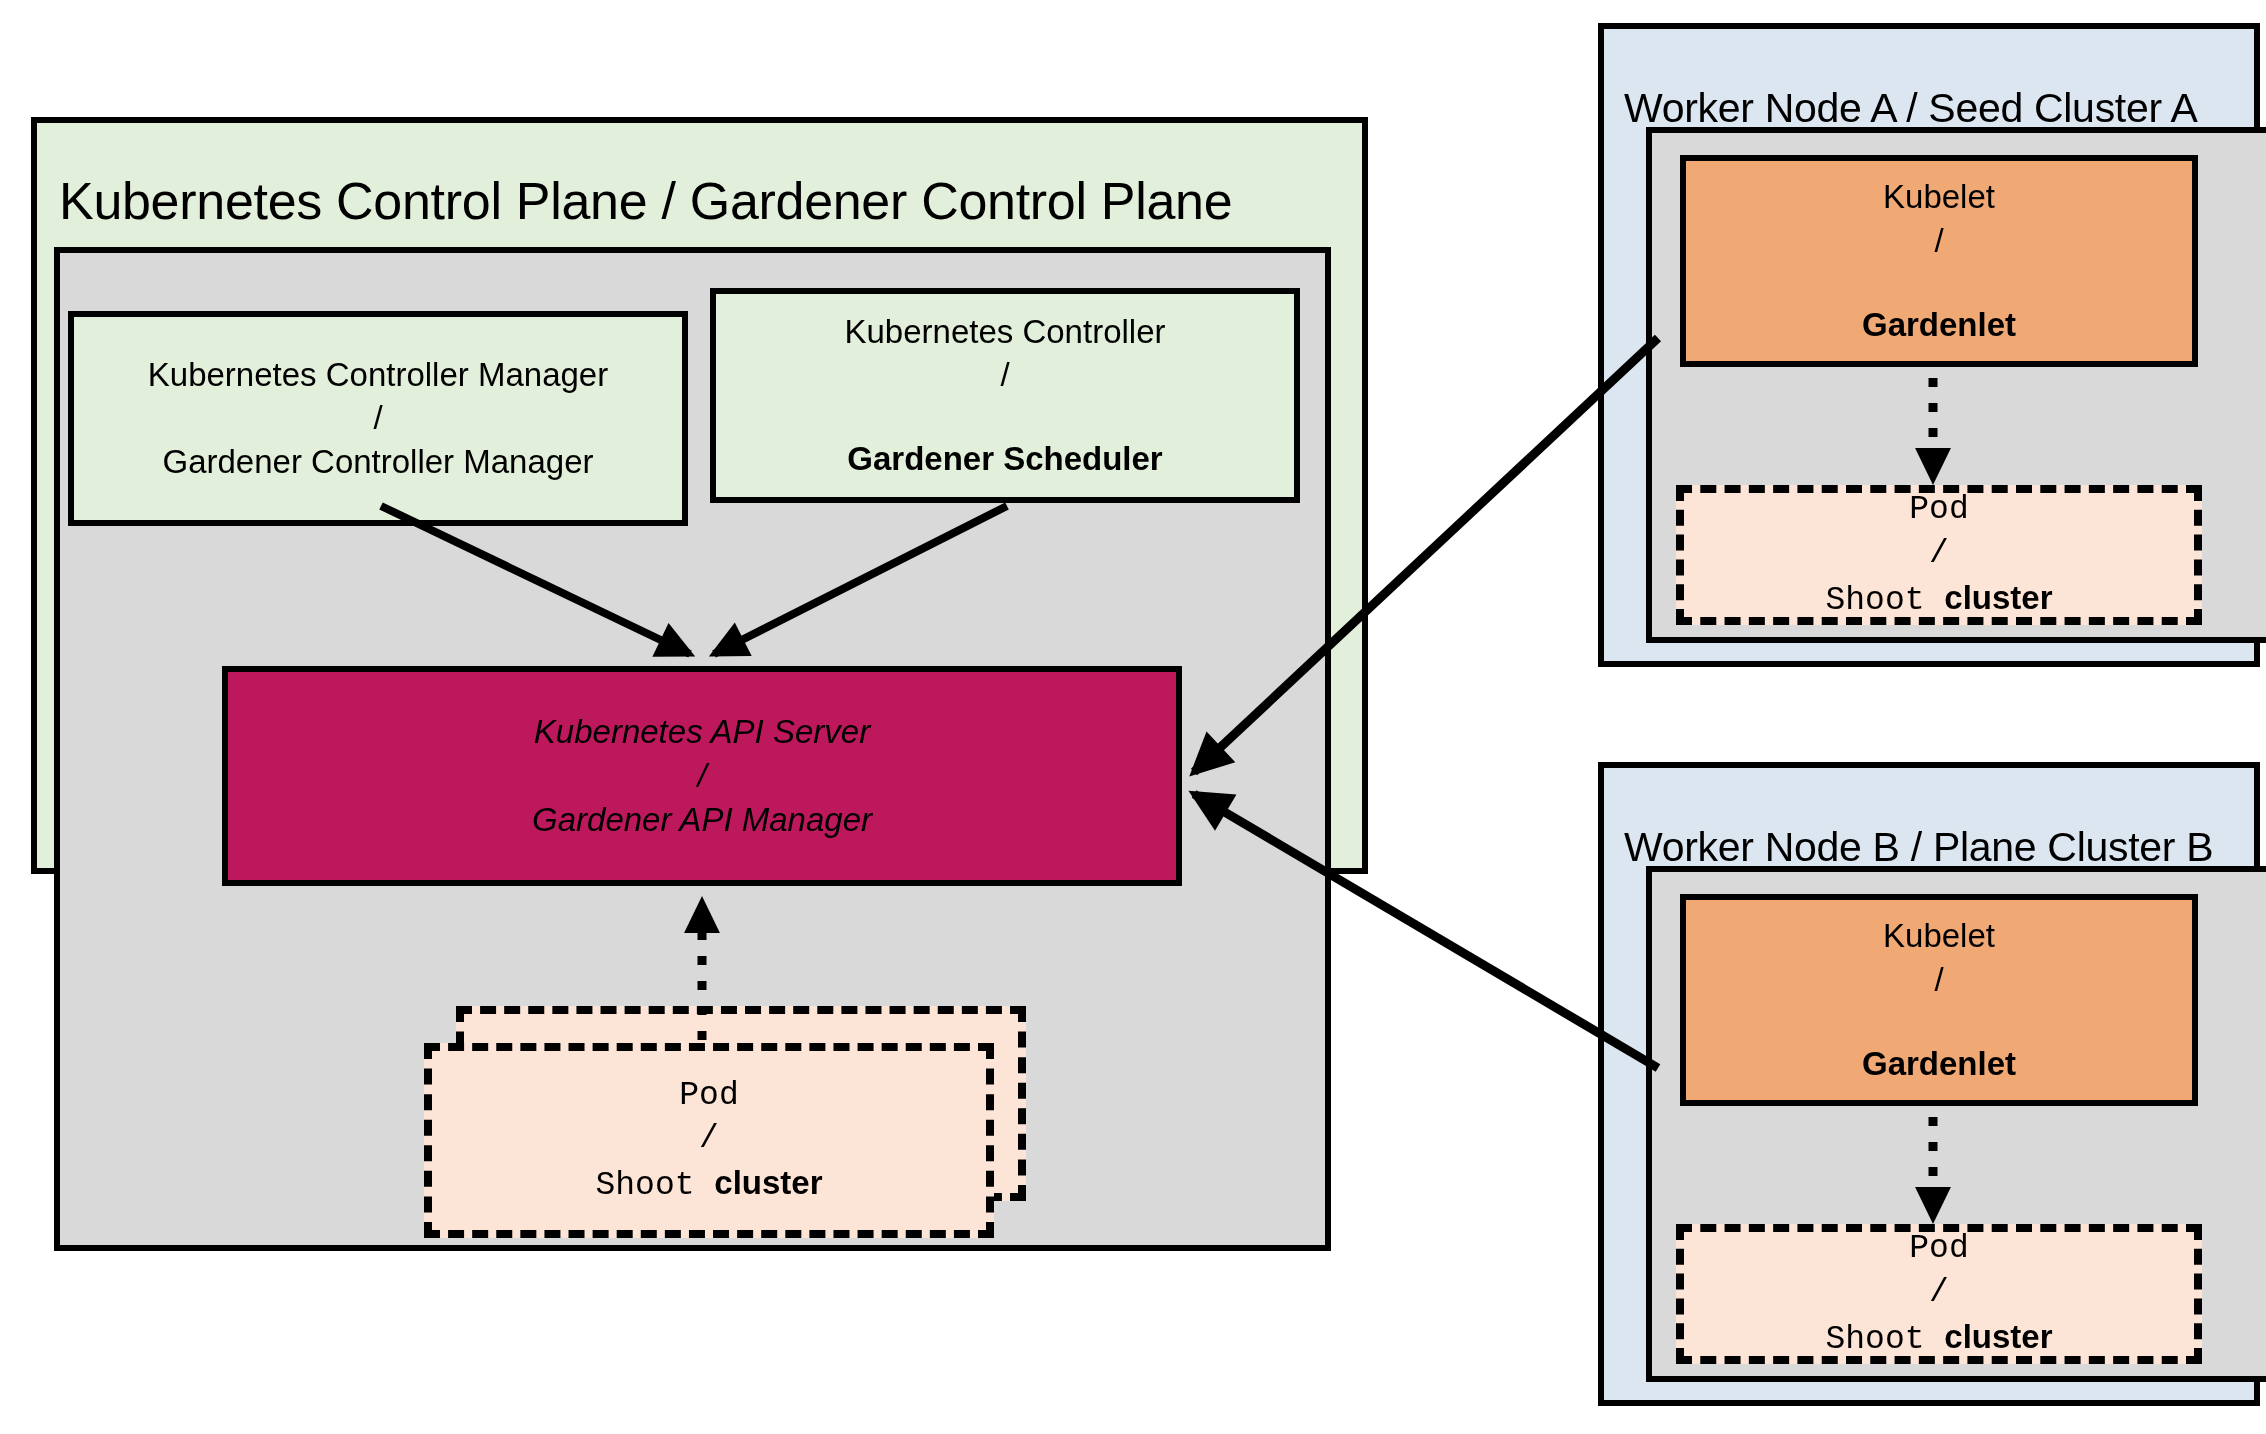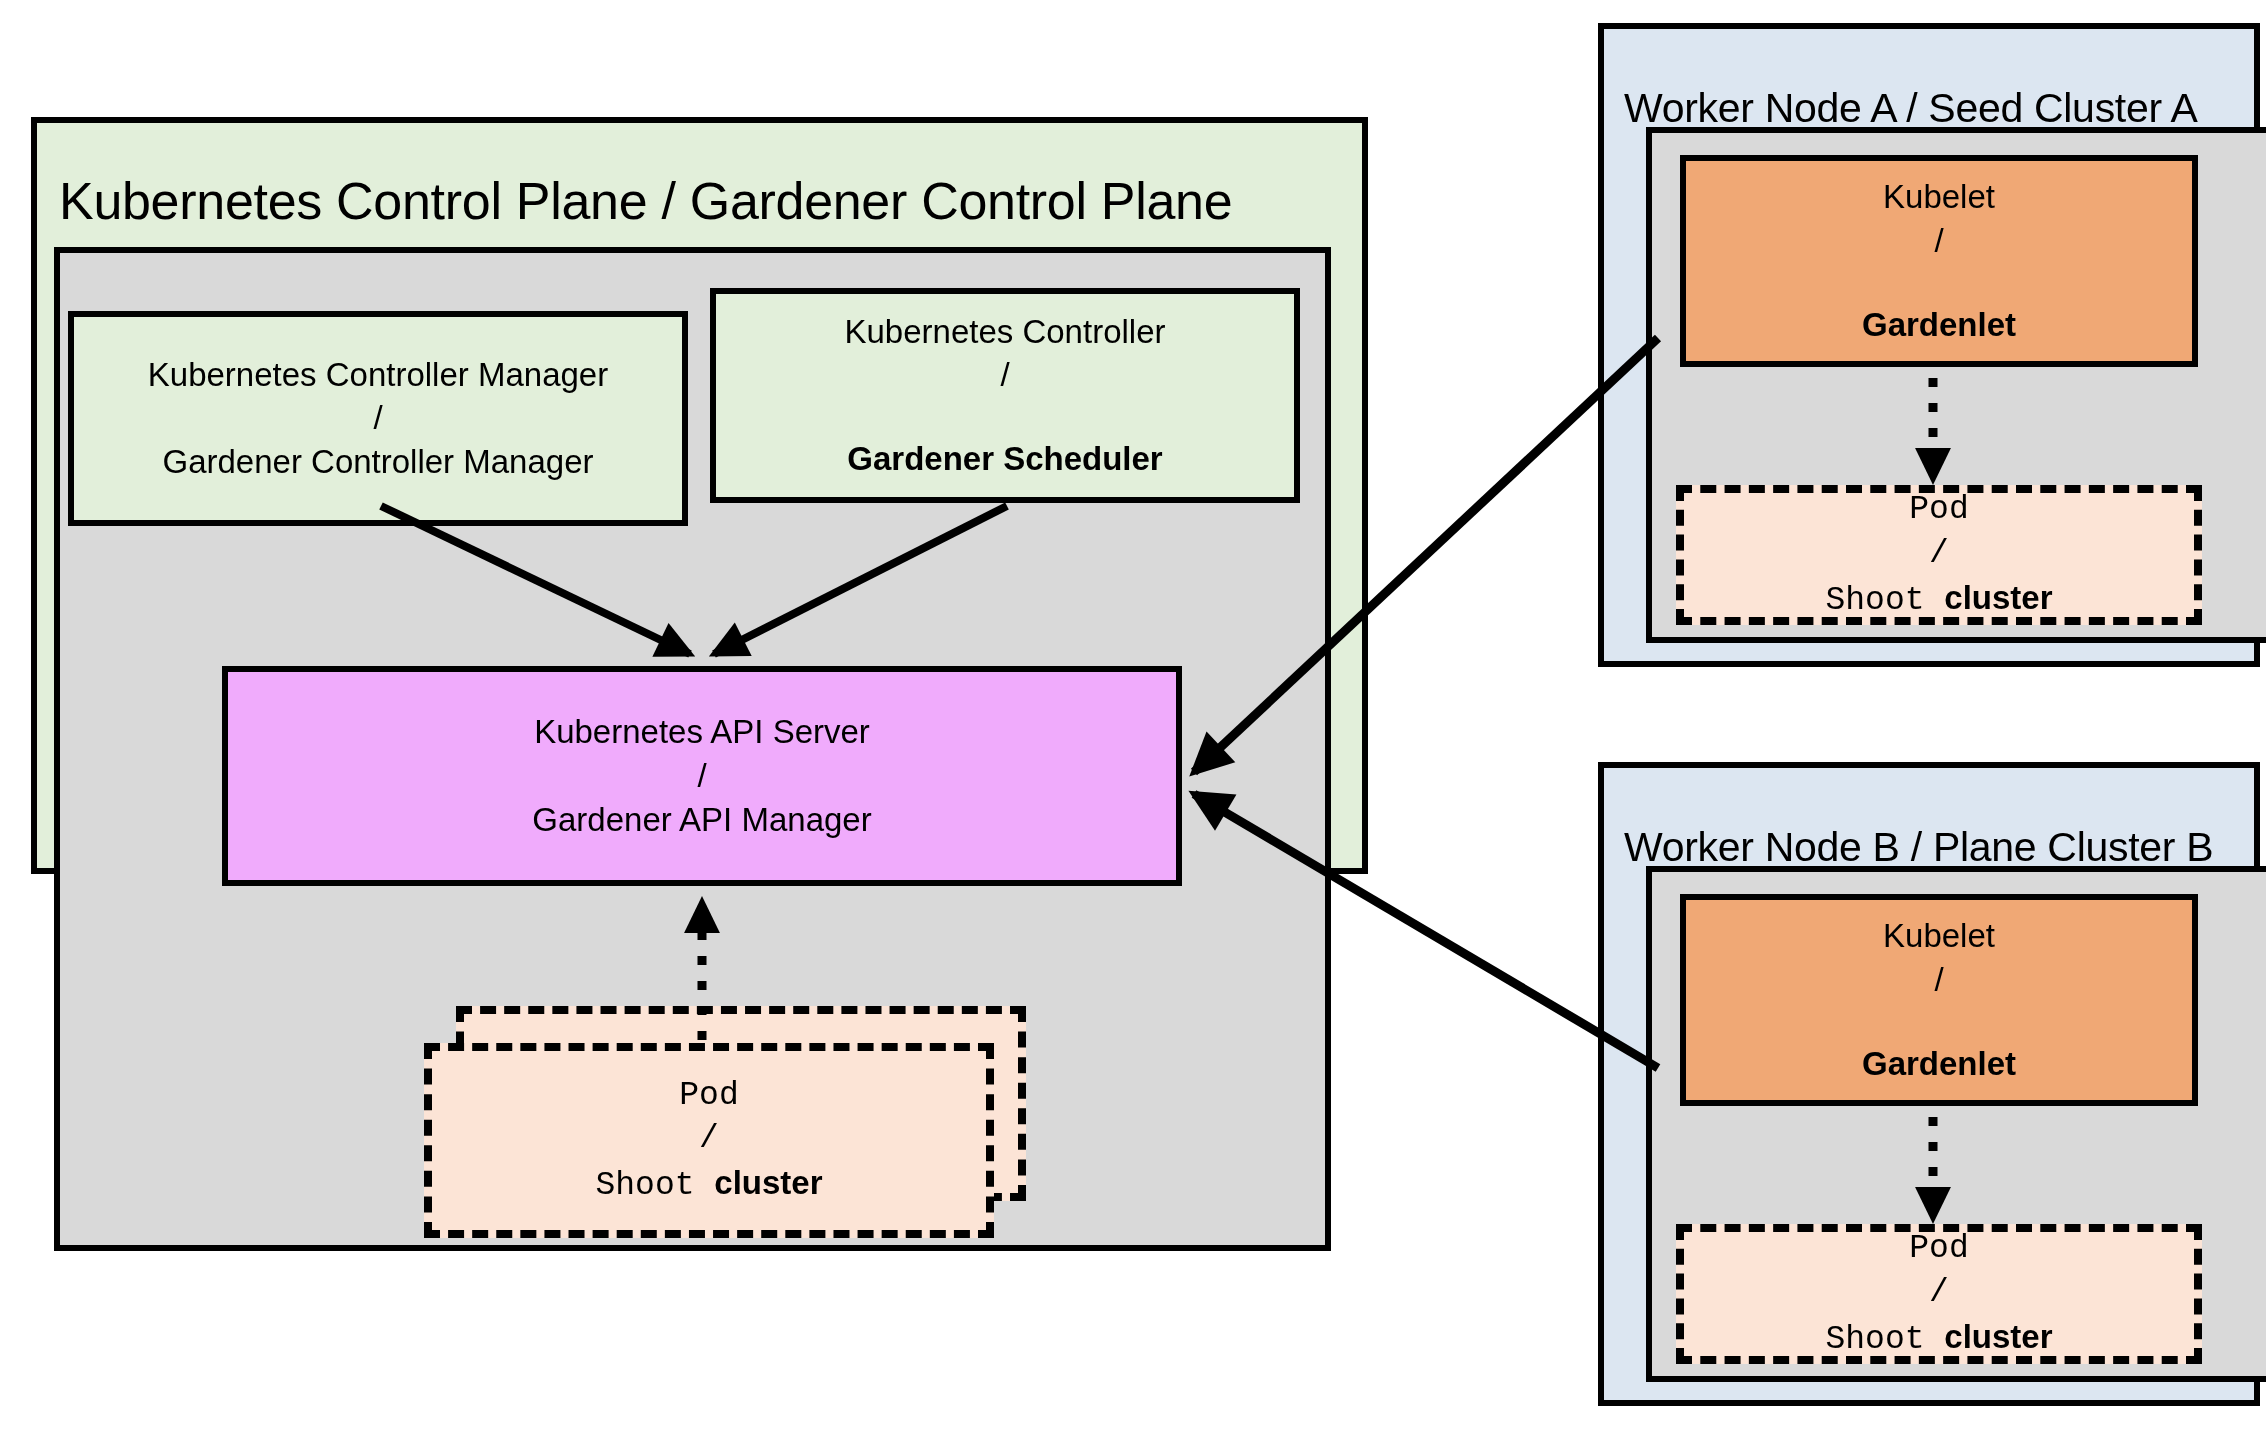--- a/index.html
+++ b/index.html
@@ -25,21 +25,21 @@
     letter-spacing:-0.3px;
     margin-top:28px;
   }
   #control-plane-inner{
     left:54px;top:247px;width:1277px;height:1004px;
     background:#D9D9D9;
   }
 
   #kcm-box{left:68px;top:288px;width:620px;height:215px;background:#E2EFDA;margin-top:23px;}
   #sched-box{left:710px;top:288px;width:590px;height:215px;background:#E2EFDA;}
-  #api-box{left:222px;top:666px;width:960px;height:220px;background:#f0abfc;}
+  #api-box{left:222px;top:666px;width:960px;height:220px;background:#be185d;font-style:italic;}
 
   .three-line{
     position:absolute;left:0;right:0;top:50%;transform:translateY(-50%);
     text-align:center;font-size:33px;line-height:1.33;white-space:nowrap;
   }
   .three-line .sep{display:block;}
   .bold{font-weight:bold;margin-top:40px;}
 
   
   .pod-back{background:#FCE4D6;}

